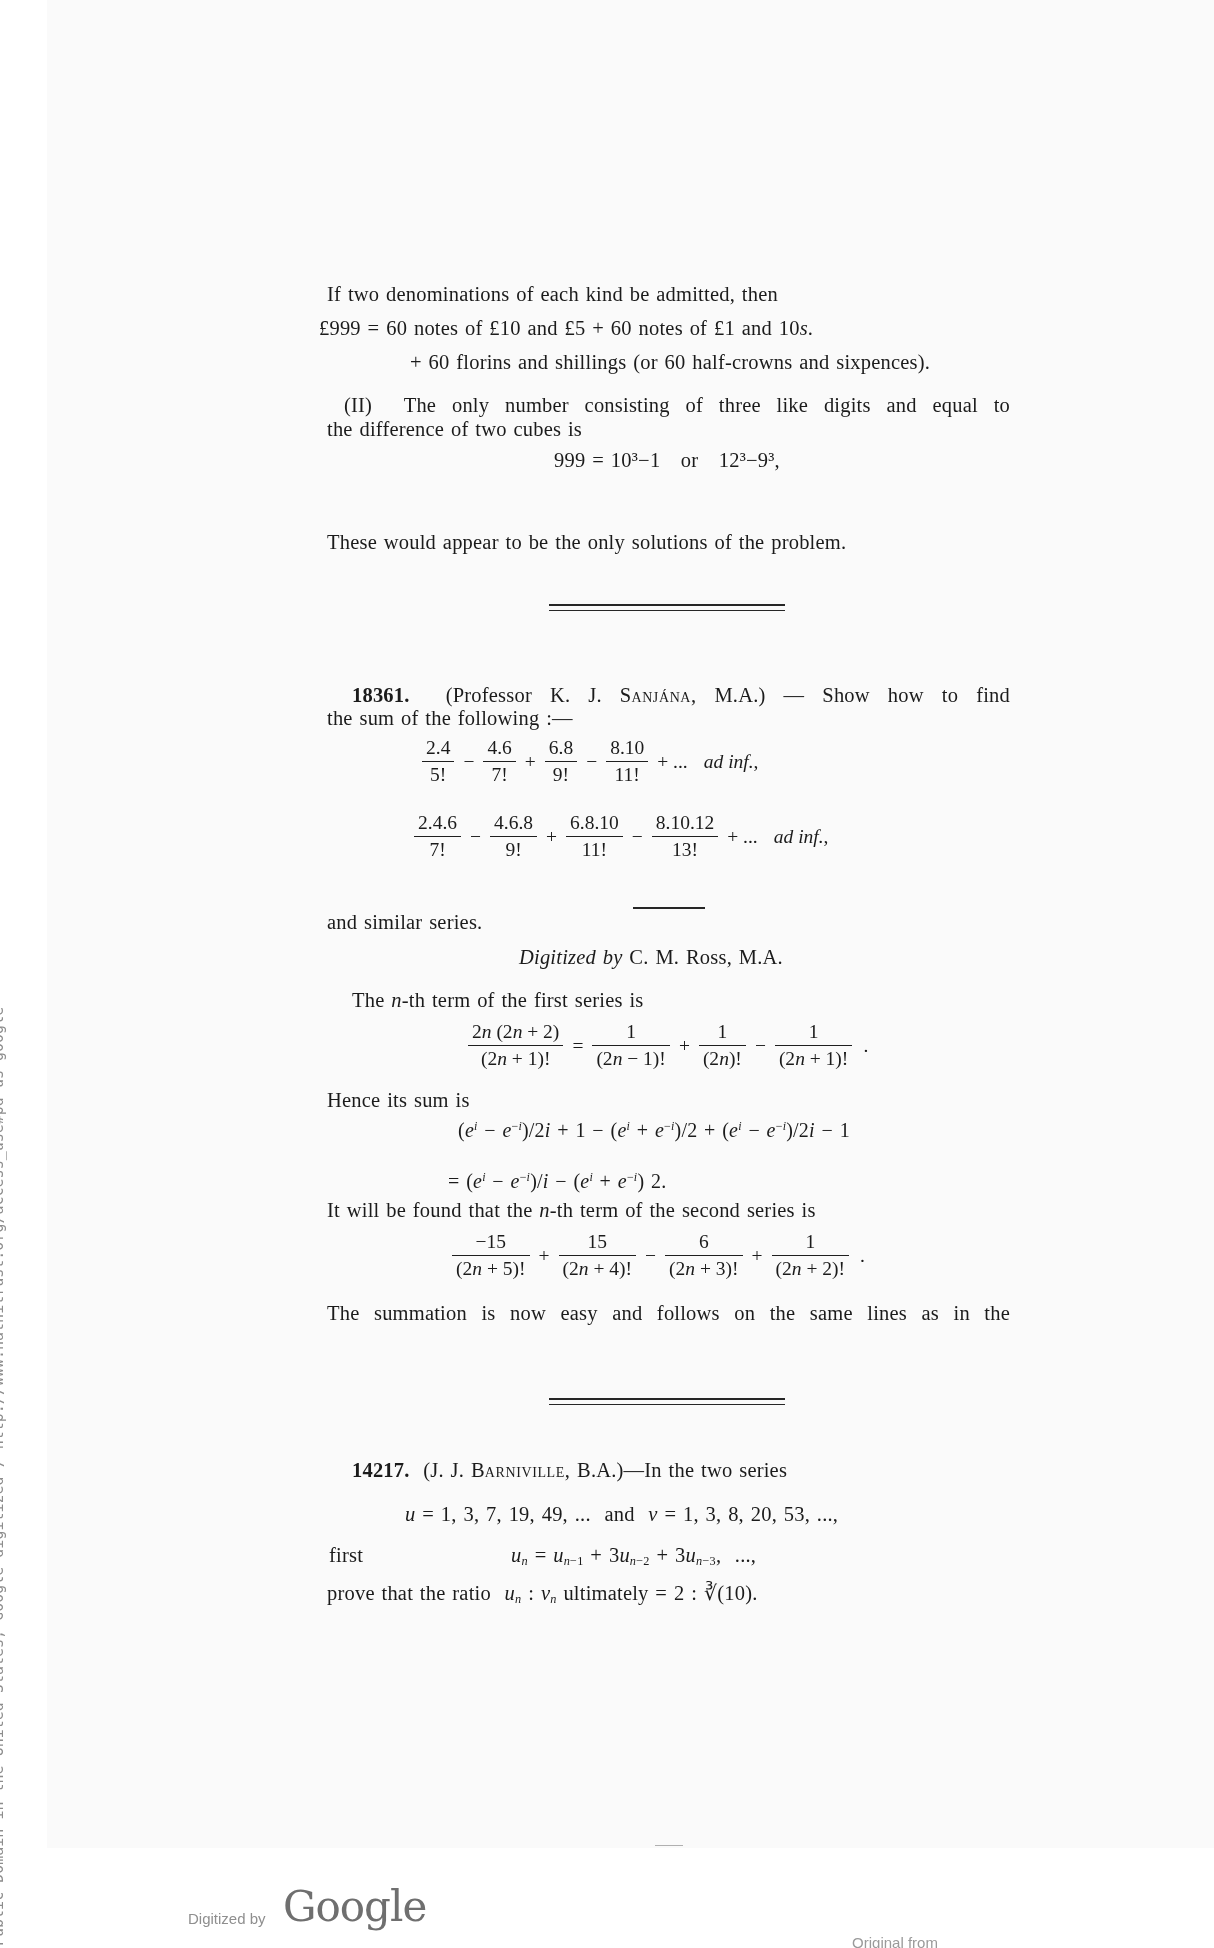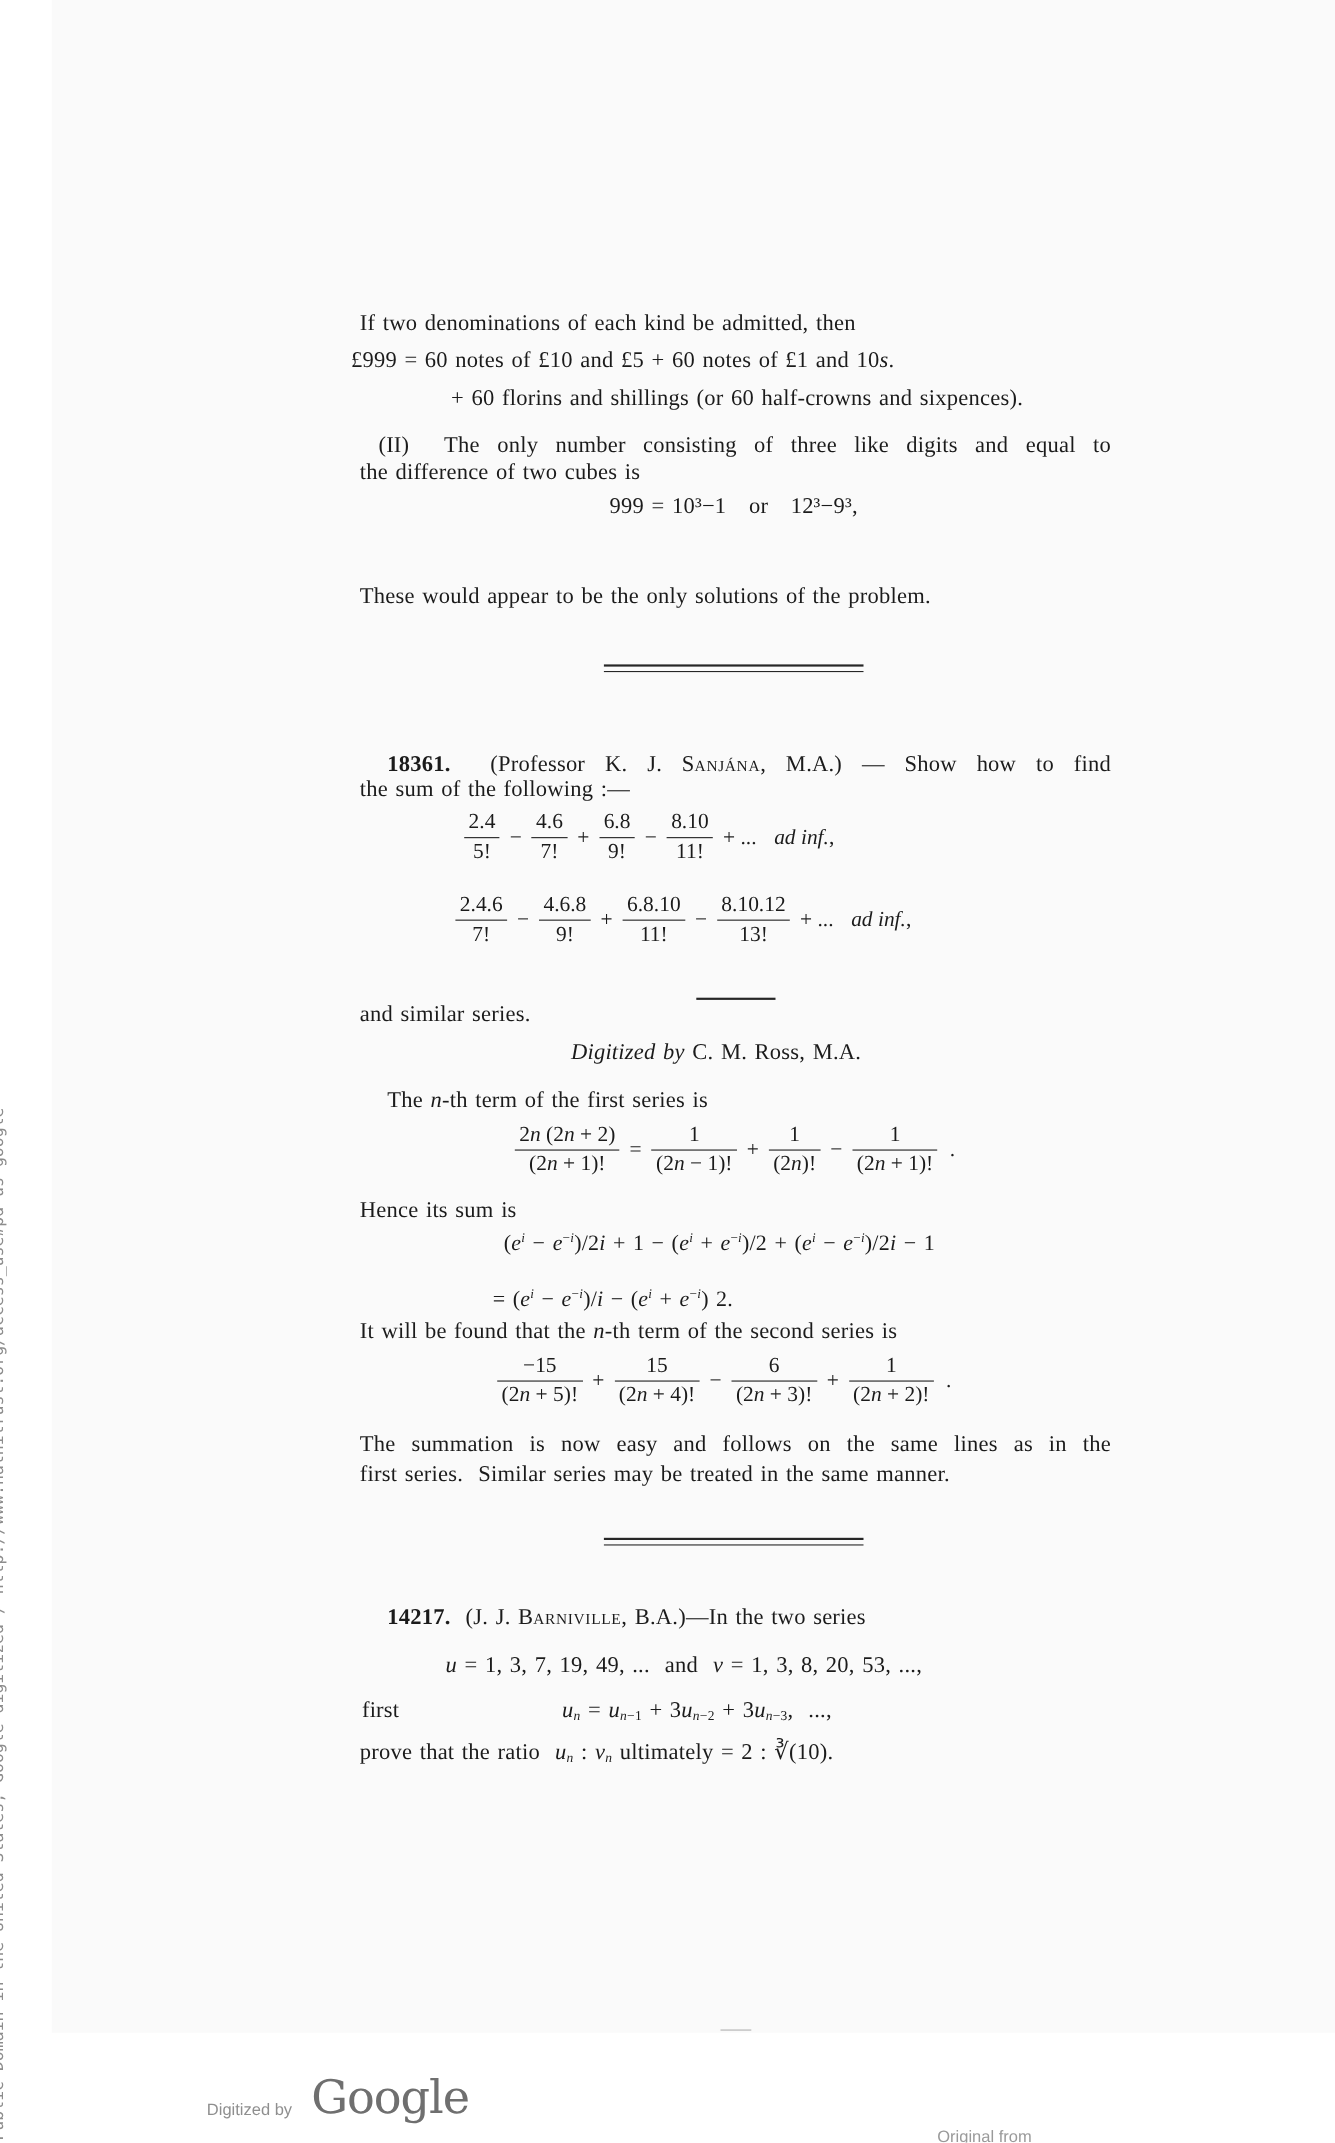--- a/index.html
+++ b/index.html
@@ -78,21 +78,20 @@
 
   <div class="l" style="left:519px;top:945px;"><i>Digitized by</i> C. M. Ross, M.A.</div>
   <div class="l" style="left:352px;top:988px;">The <i>n</i>-th term of the first series is</div>
   <div class="eq" style="left:466px;top:1021px;"><span class="fr"><span class="n">2<i>n</i> (2<i>n</i> + 2)</span><span class="d">(2<i>n</i> + 1)!</span></span><span class="op">=</span><span class="fr"><span class="n">1</span><span class="d">(2<i>n</i> − 1)!</span></span><span class="op">+</span><span class="fr"><span class="n">1</span><span class="d">(2<i>n</i>)!</span></span><span class="op">−</span><span class="fr"><span class="n">1</span><span class="d">(2<i>n</i> + 1)!</span></span><span class="tail">.</span></div>
   <div class="l" style="left:327px;top:1088px;">Hence its sum is</div>
   <div class="l" style="left:458px;top:1119px;font-size:20px;">(<i>e</i><sup><i>i</i></sup> − <i>e</i><sup>−<i>i</i></sup>)/2<i>i</i> + 1 − (<i>e</i><sup><i>i</i></sup> + <i>e</i><sup>−<i>i</i></sup>)/2 + (<i>e</i><sup><i>i</i></sup> − <i>e</i><sup>−<i>i</i></sup>)/2<i>i</i> − 1</div>
   <div class="l" style="left:428px;top:1170px;font-size:20px;margin-left:20px;">= (<i>e</i><sup><i>i</i></sup> − <i>e</i><sup>−<i>i</i></sup>)/<i>i</i> − (<i>e</i><sup><i>i</i></sup> + <i>e</i><sup>−<i>i</i></sup>) 2.</div>
   <div class="l" style="left:327px;top:1198px;">It will be found that the <i>n</i>-th term of the second series is</div>
   <div class="eq" style="left:450px;top:1231px;"><span class="fr"><span class="n">−15</span><span class="d">(2<i>n</i> + 5)!</span></span><span class="op">+</span><span class="fr"><span class="n">15</span><span class="d">(2<i>n</i> + 4)!</span></span><span class="op">−</span><span class="fr"><span class="n">6</span><span class="d">(2<i>n</i> + 3)!</span></span><span class="op">+</span><span class="fr"><span class="n">1</span><span class="d">(2<i>n</i> + 2)!</span></span><span class="tail">.</span></div>
   <div class="l just" style="left:327px;top:1301px;width:683px;">The summation is now easy and follows on the same lines as in the</div>
-  <div class="l" style="left:327px;top:1328px;">first series. &nbsp;Similar series may be treated in the same manner.</div>
 
   <div class="rule-double" style="left:549px;top:1398px;width:236px;"></div>
 
   <div class="l" style="left:352px;top:1458px;"><b>14217.</b> &nbsp;(J. J. B<span class="sc">arniville</span>, B.A.)—In the two series</div>
   <div class="l" style="left:405px;top:1502px;"><i>u</i> = 1, 3, 7, 19, 49, ... &nbsp;and&nbsp; <i>v</i> = 1, 3, 8, 20, 53, ...,</div>
   <div class="l" style="left:329px;top:1543px;">first</div>
   <div class="l" style="left:511px;top:1543px;"><i>u</i><sub><i>n</i></sub> = <i>u</i><sub><i>n</i>−1</sub> + 3<i>u</i><sub><i>n</i>−2</sub> + 3<i>u</i><sub><i>n</i>−3</sub>, &nbsp;...,</div>
   <div class="l" style="left:327px;top:1581px;">prove that the ratio &nbsp;<i>u</i><sub><i>n</i></sub> : <i>v</i><sub><i>n</i></sub> ultimately = 2 : ∛(10).</div>
 
   <div class="edge-dash" style="left:655px;top:1845px;width:28px;"></div>

